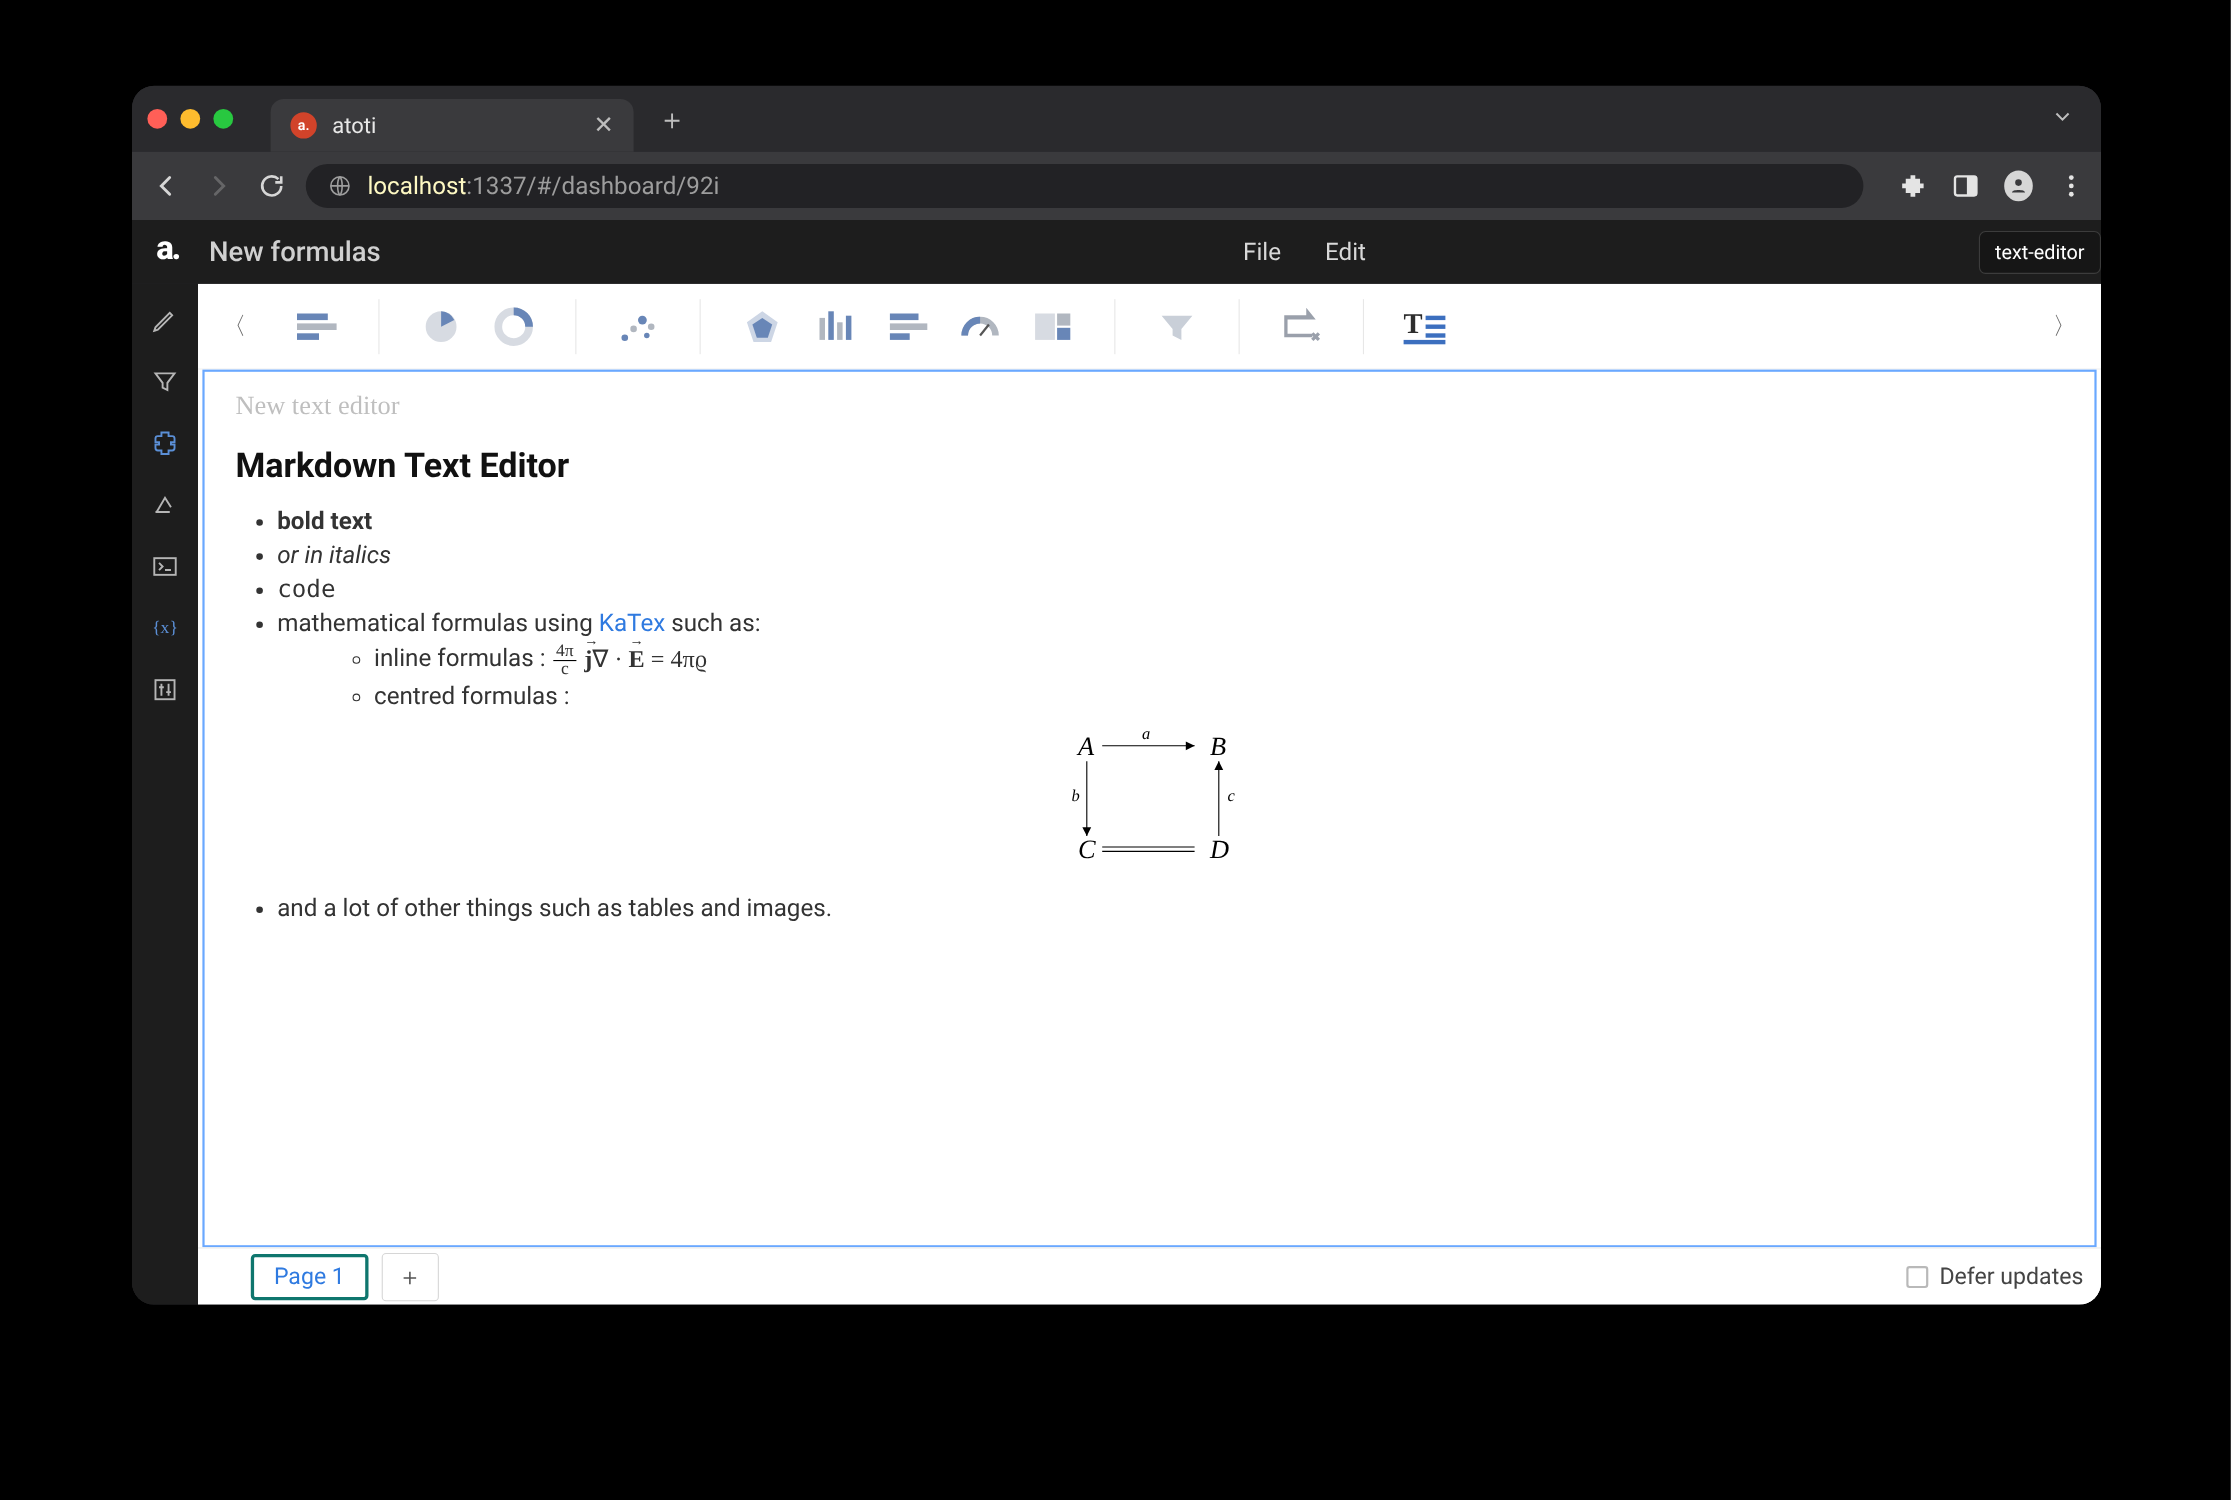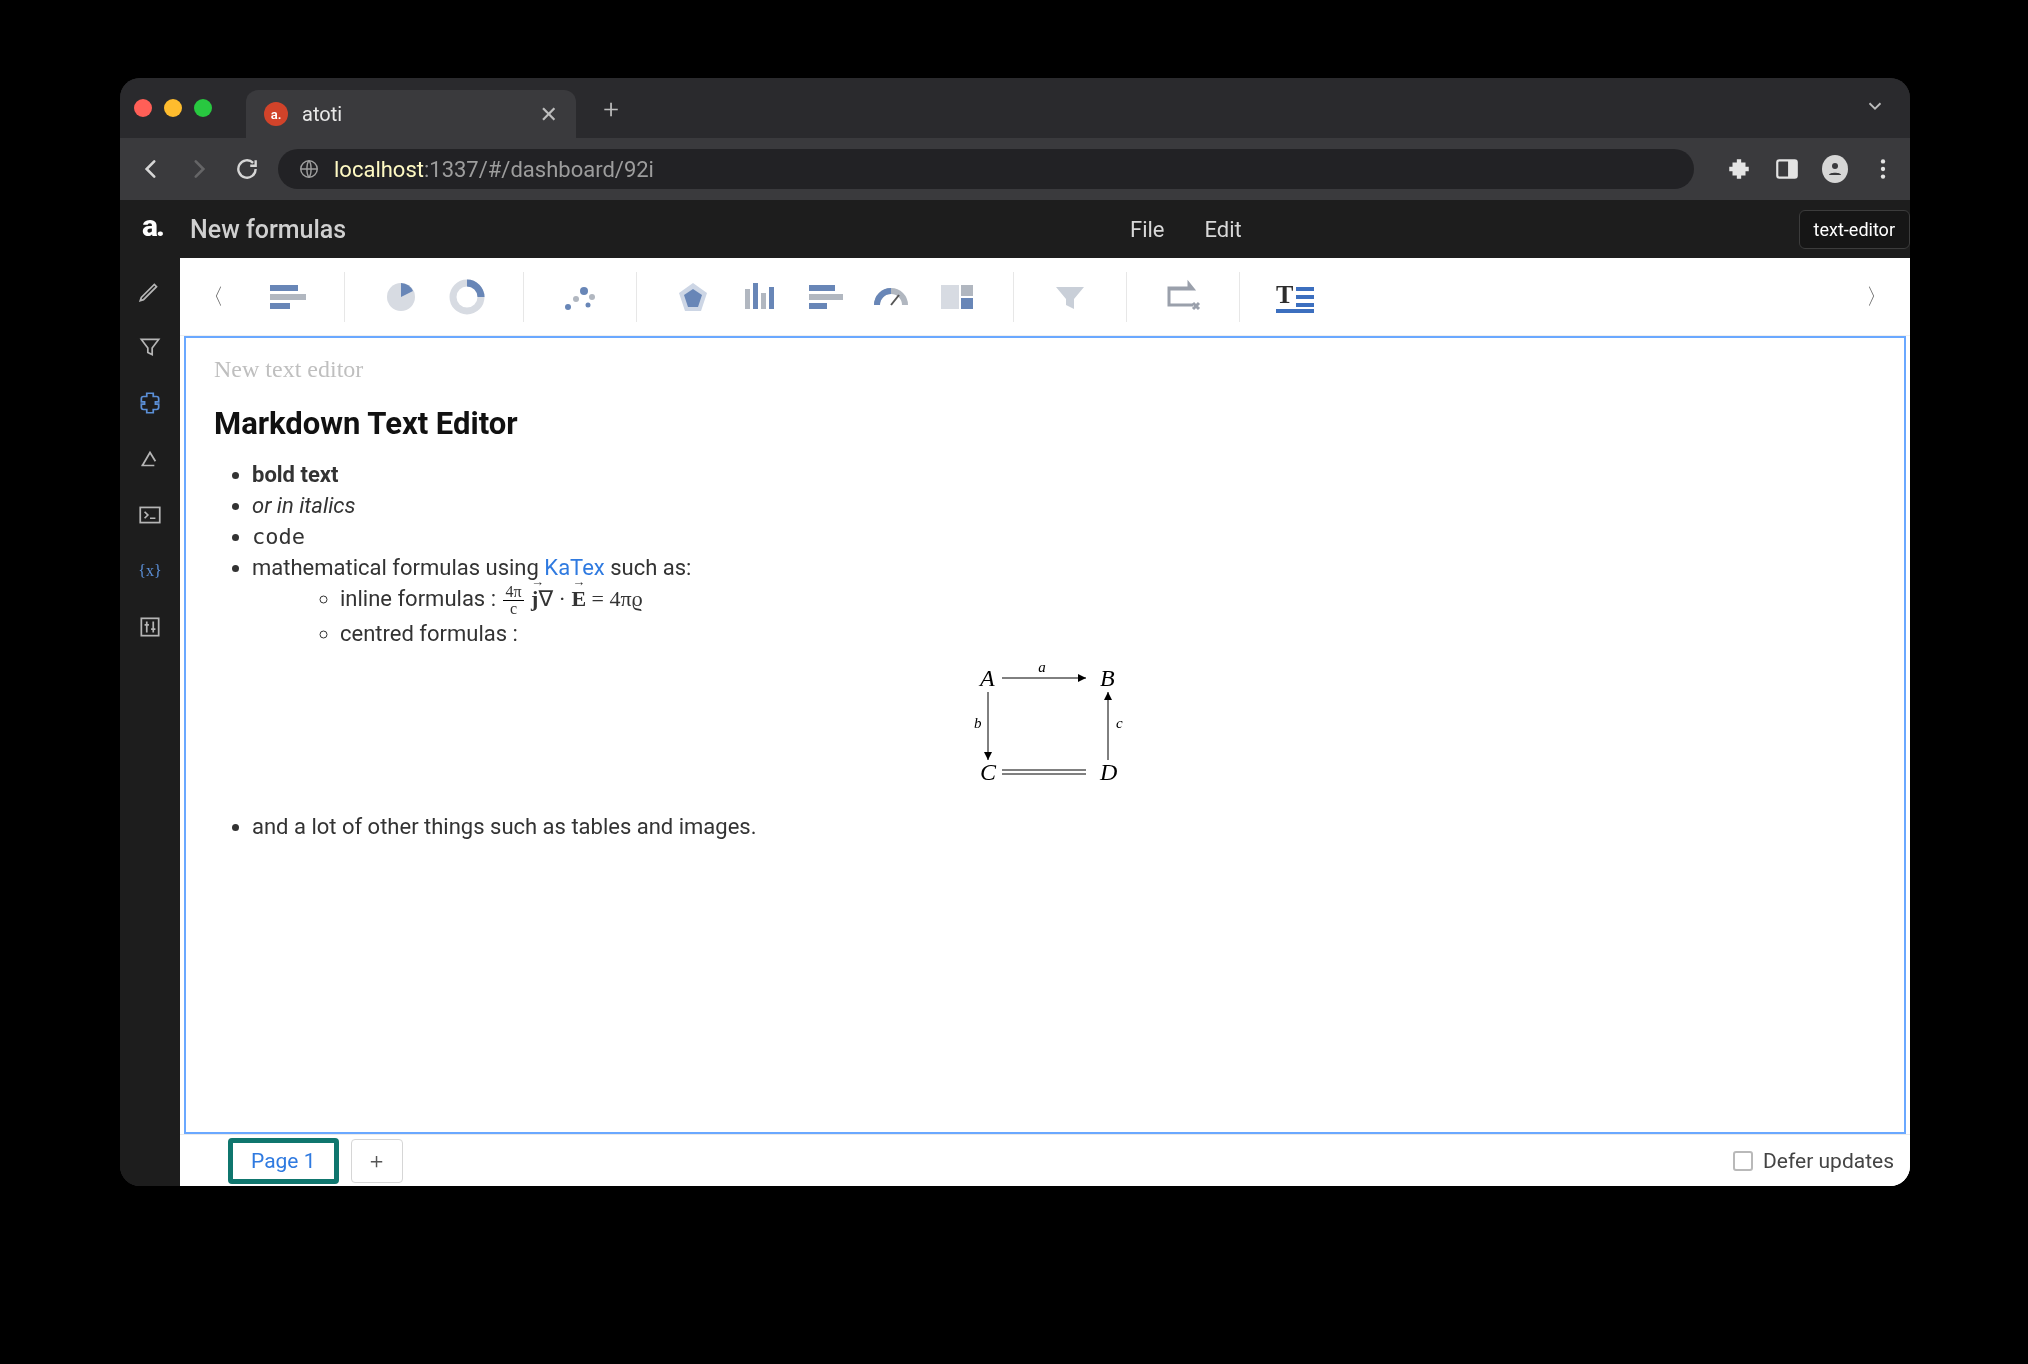--- a/index.html
+++ b/index.html
@@ -161,21 +161,21 @@
 
   .diagram{display:flex;justify-content:center;margin:14px 0 24px 0;}
   .diagram svg{width:170px;height:130px;}
 
   .footbar{
     height:52px;border-top:1px solid #eaeaea;
     display:flex;align-items:center;gap:12px;padding:0 16px 0 48px;
     background:#fff;
   }
   .page-tab{
-    border:5px solid #0f766e;border-radius:4px;
+    border:3px solid #0f766e;border-radius:4px;
     padding:6px 18px;color:#2f7ae0;font-size:21px;
   }
   .page-add{
     border:1px solid #d6d6d6;border-radius:4px;
     padding:6px 14px;color:#555;font-size:22px;
   }
   .footbar .spacer{flex:1;}
   .defer{display:flex;align-items:center;gap:10px;font-size:21px;color:#444;padding-left:48px;}
   .cb{width:20px;height:20px;border:2px solid #b9b9b9;border-radius:3px;}
 </style>

